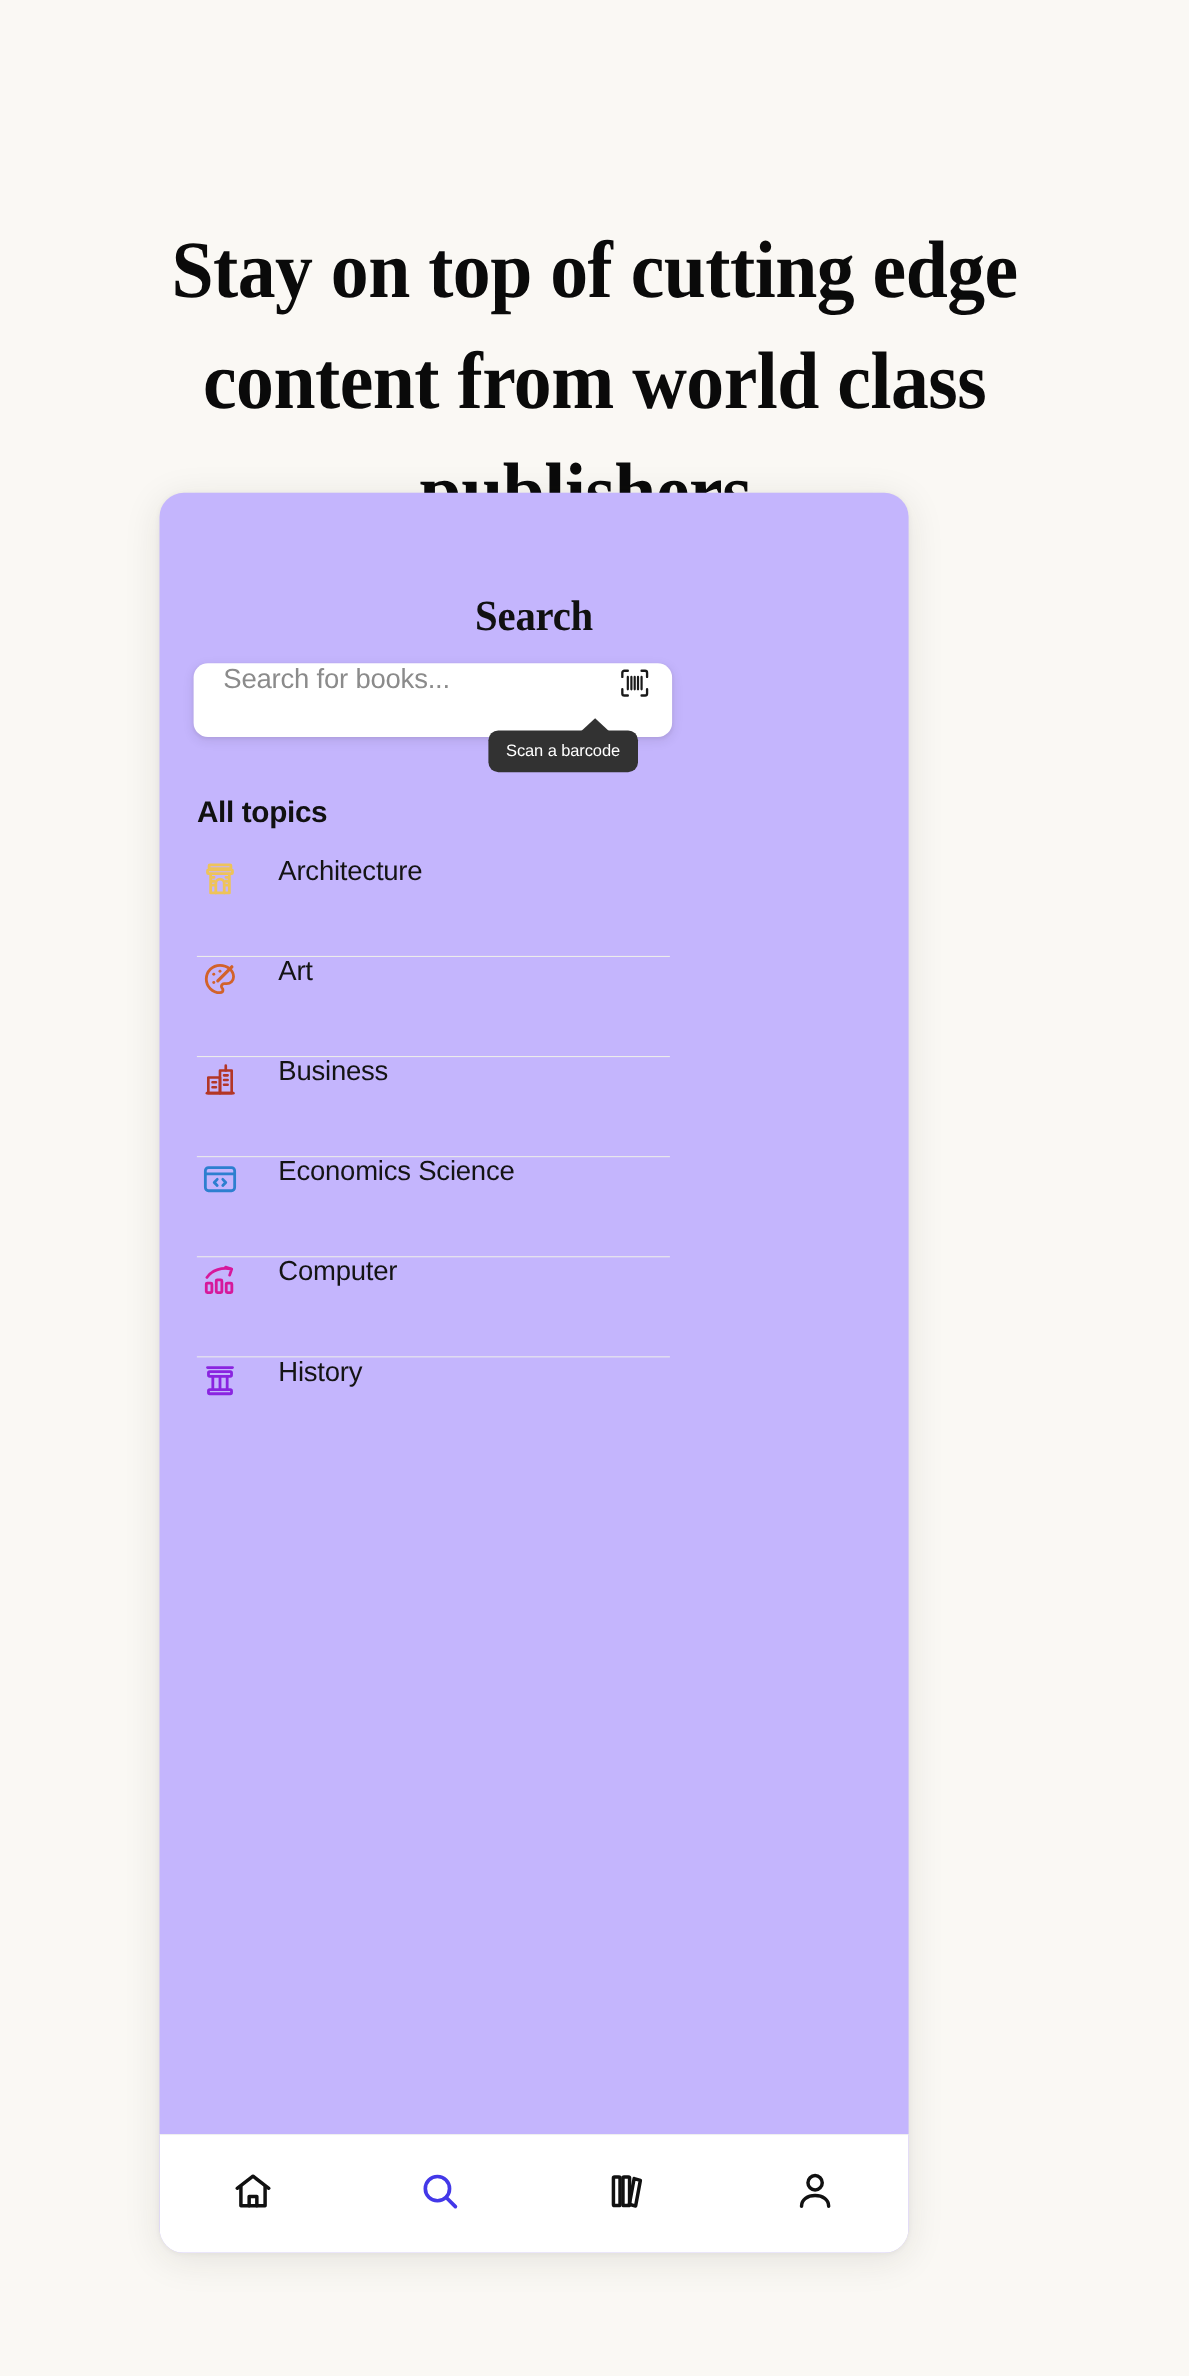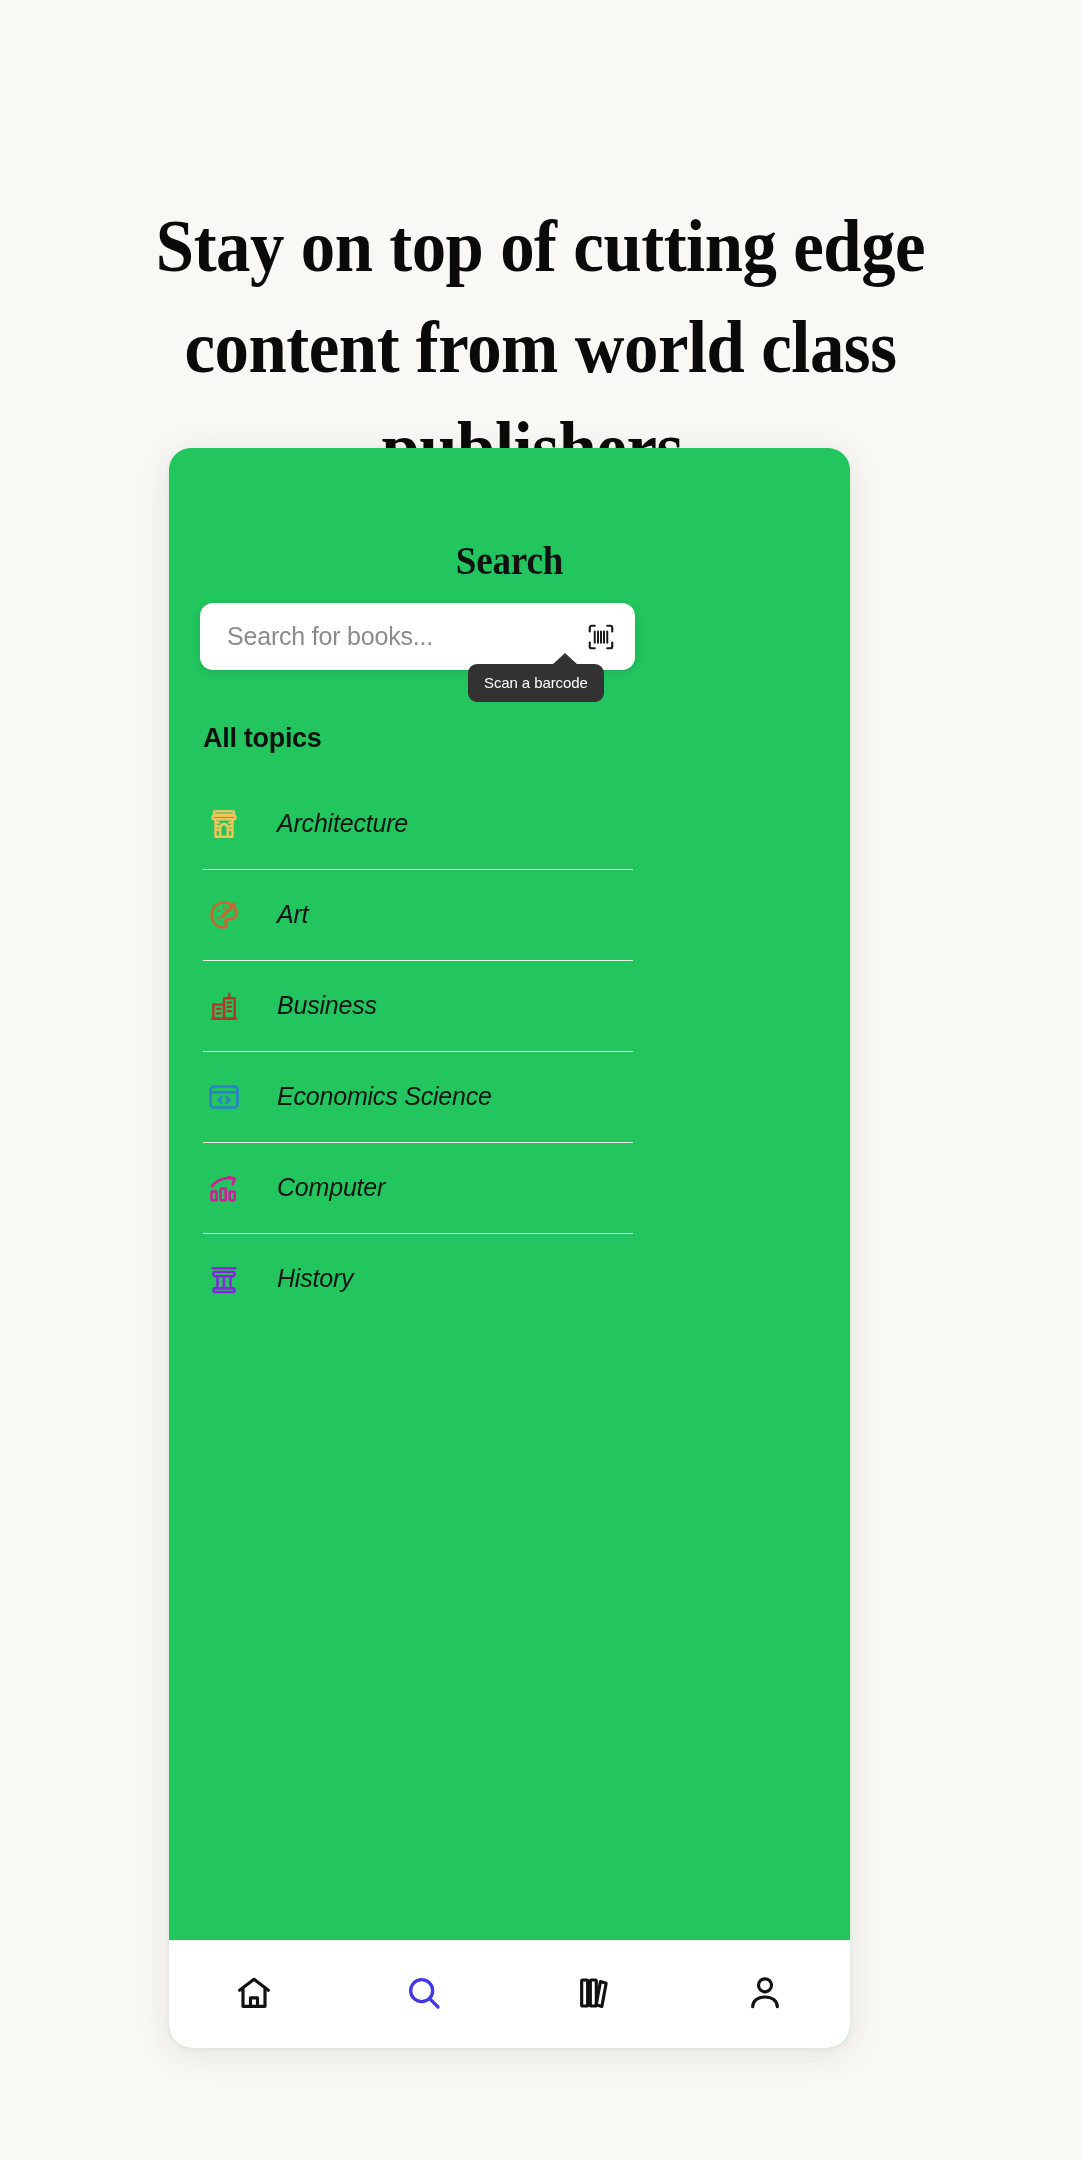--- a/index.html
+++ b/index.html
@@ -36,26 +36,25 @@
     transform-origin: center top;
   }
 
   
   .phone-card {
     position: absolute;
     left: 145px;
     top: 448px;
     width: 681px;
     height: 1600px;
-    background: #22c55e;
+    background: #c4b5fd;
     border-radius: 22px;
     box-shadow: 0 6px 34px rgba(40,35,25,0.10),
                 0 1px 5px rgba(40,35,25,0.05);
     overflow: hidden;
-    margin-left: 24px;
   }
 
   .card-inner {
     position: absolute;
     inset: 0;
     overflow: hidden;
   }
 
   
   .search-title {
@@ -78,21 +77,20 @@
     position: absolute;
     top: 155px;
     left: 31px;
     width: 435px;
     height: 67px;
     background: #ffffff;
     border-radius: 13px;
     box-shadow: 0 3px 11px rgba(30,25,20,0.085),
                 0 1px 3px rgba(30,25,20,0.06);
     display: flex;
-    align-items: center;
     padding: 0 16px 0 27px;
   }
 
   .search-placeholder {
     flex: 1;
     font-size: 25px;
     color: #8b8b8b;
     letter-spacing: -0.2px;
   }
 
@@ -145,23 +143,21 @@
     position: absolute;
     top: 330px;
     left: 34px;
     width: 430px;
   }
 
   .topic-row {
     position: relative;
     height: 91px;
     display: flex;
-    align-items: center;
     cursor: pointer;
-    font-style: italic;
   }
   .topic-row + .topic-row::before {
     content: "";
     position: absolute;
     top: 0; left: 0; right: 0;
     height: 1px;
     background: #ececec;
   }
 
   .topic-icon {

